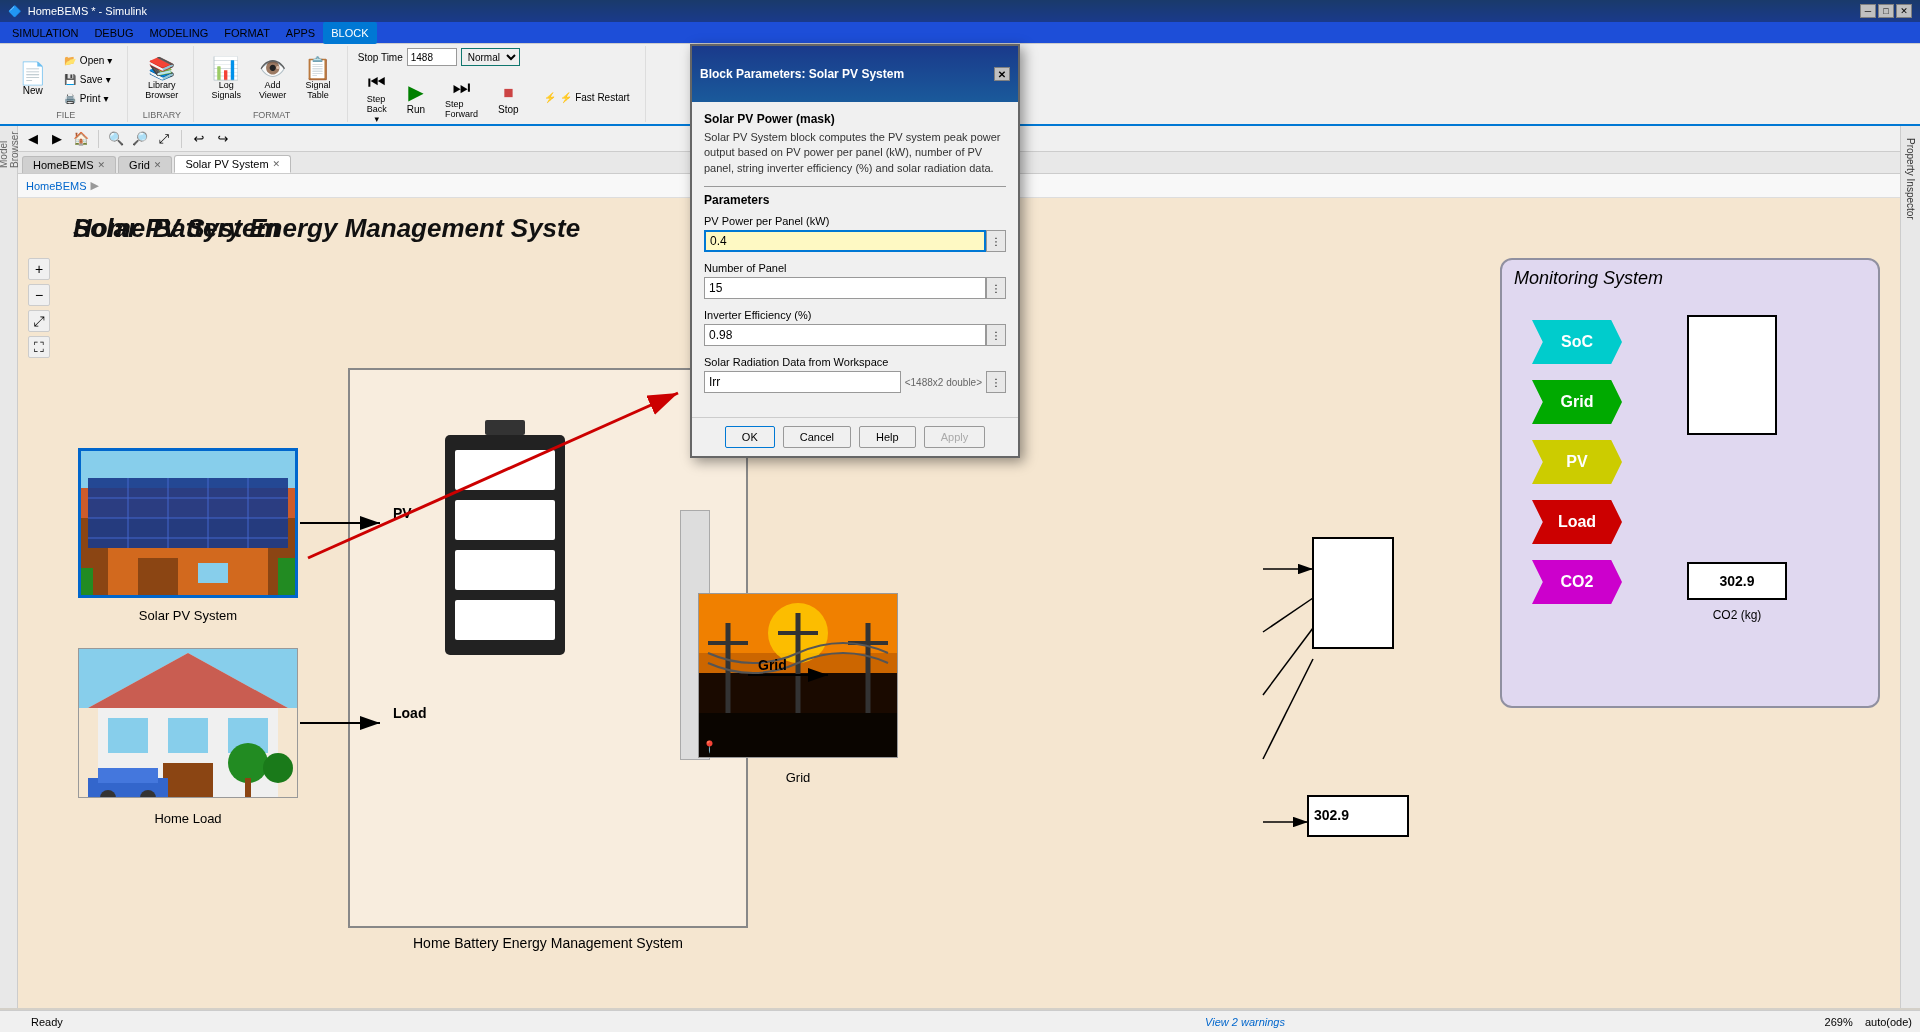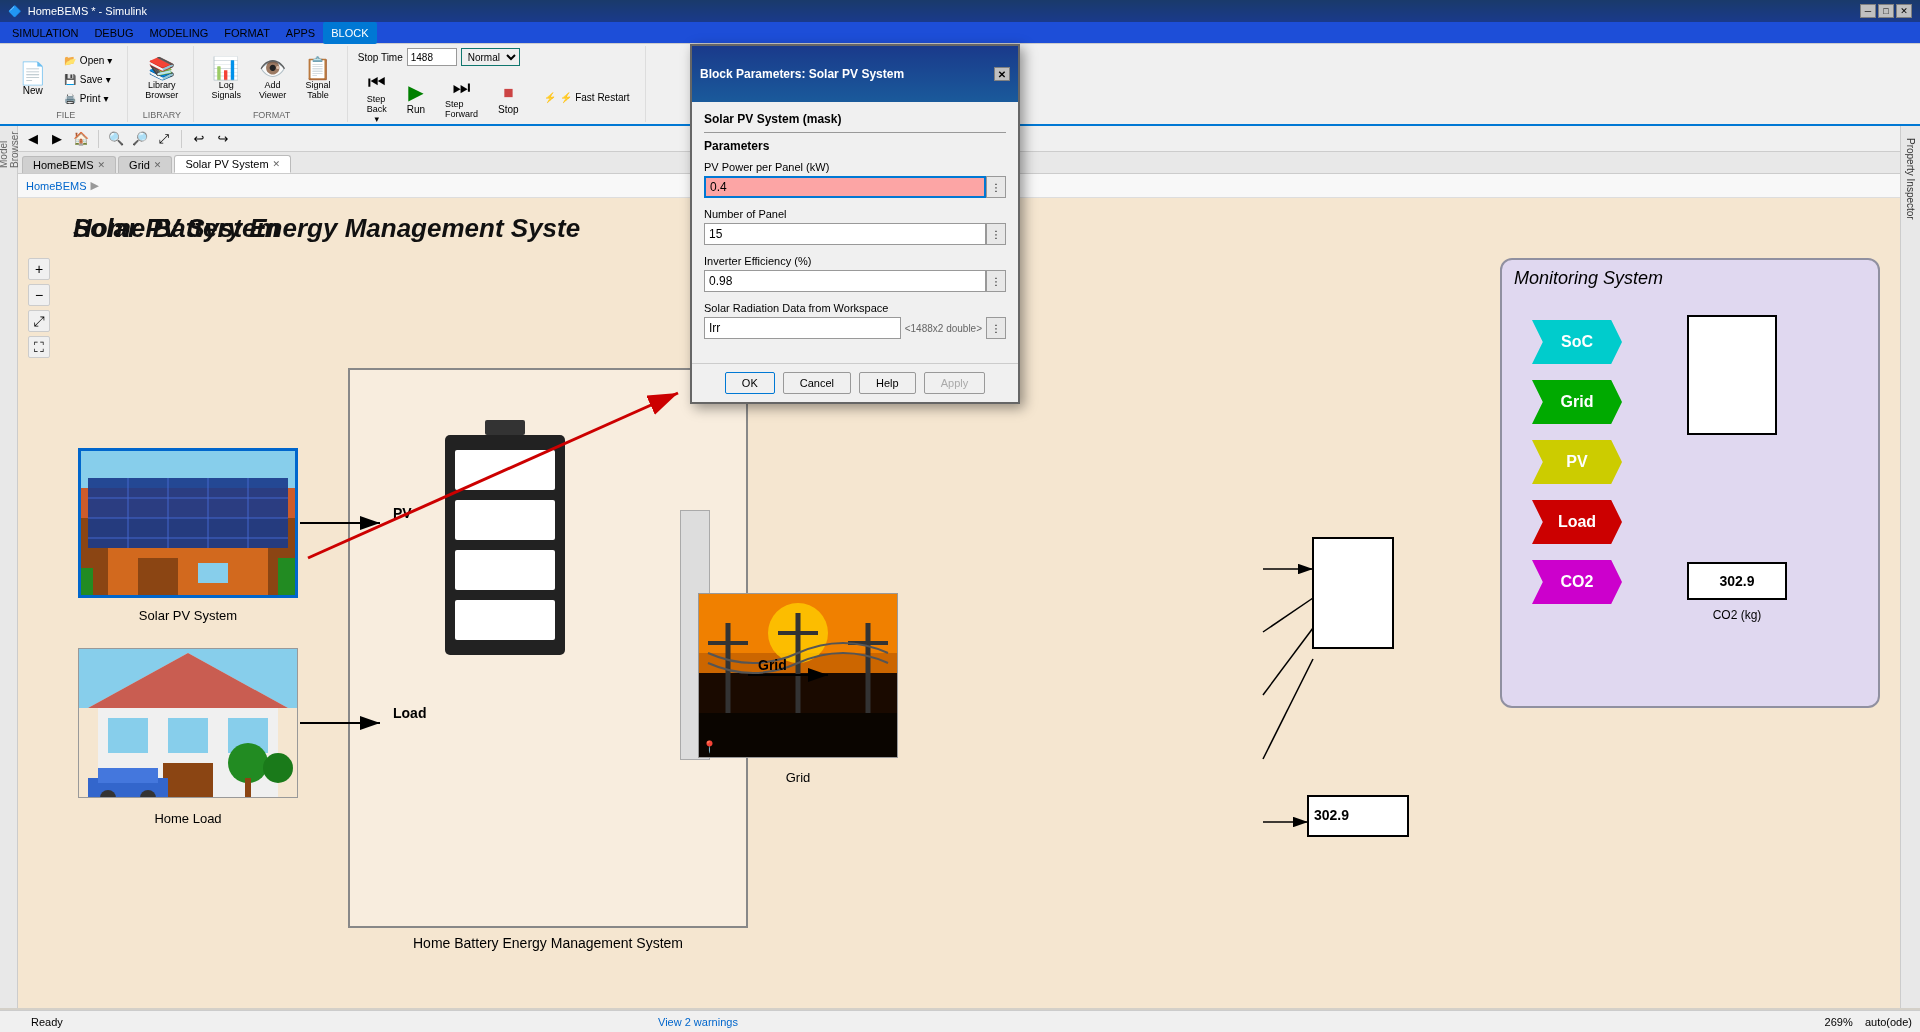--- a/index.html
+++ b/index.html
@@ -366,21 +366,21 @@
     .param-input-row {
       display: flex;
       align-items: center;
     }
     .param-input {
       flex: 1;
       height: 22px;
       border: 2px solid #0078d4;
       padding: 2px 4px;
       font-size: 12px;
-      background: #fca5a5;
+      background: #fef9c3;
     }
     .param-input-normal {
       flex: 1;
       height: 22px;
       border: 1px solid #999;
       padding: 2px 4px;
       font-size: 12px;
       background: white;
     }
     .param-menu-btn {
@@ -426,21 +426,21 @@
       right: 0;
       height: 22px;
       background: #f0f0f0;
       border-top: 1px solid #ccc;
       display: flex;
       align-items: center;
       padding: 0 8px;
       font-size: 11px;
     }
     #statusbar .status-left { flex: 1; padding-left: 23px; }
-    #statusbar .status-center { flex: 1; text-align: left; color: #0066cc; cursor: pointer; }
+    #statusbar .status-center { flex: 1; text-align: right; color: #0066cc; cursor: pointer; font-style: italic; }
     #statusbar .status-right { flex: 1; text-align: right; }
 
     
     #right-sidebar {
       width: 20px;
       background: #e8e8e8;
       border-left: 1px solid #ccc;
       display: flex;
       flex-direction: column;
       align-items: center;
@@ -884,21 +884,22 @@
     <div style="writing-mode:vertical-rl;font-size:10px;padding:8px 2px;cursor:pointer;color:#333;">Property Inspector</div>
   </div>
 </div>
 
 <div id="block-params-dialog">
   <div id="dialog-titlebar">
     <span>Block Parameters: Solar PV System</span>
     <div id="dialog-close">✕</div>
   </div>
   <div id="dialog-content">
-    <div class="dialog-section-title">Solar PV System (mask)</div>
+    <div class="dialog-section-title">Solar PV Power (mask)</div>
+    <div class="dialog-description">Solar PV System block computes the PV system peak power output based on PV power per panel (kW), number of PV panel, string inverter efficiency (%) and solar radiation data.</div>
     <hr class="dialog-separator">
     <div class="params-label">Parameters</div>
 
     <div class="param-row">
       <div class="param-label">PV Power per Panel (kW)</div>
       <div class="param-input-row">
         <input class="param-input" type="text" value="0.4" style="">
         <div class="param-menu-btn">⋮</div>
       </div>
     </div>

